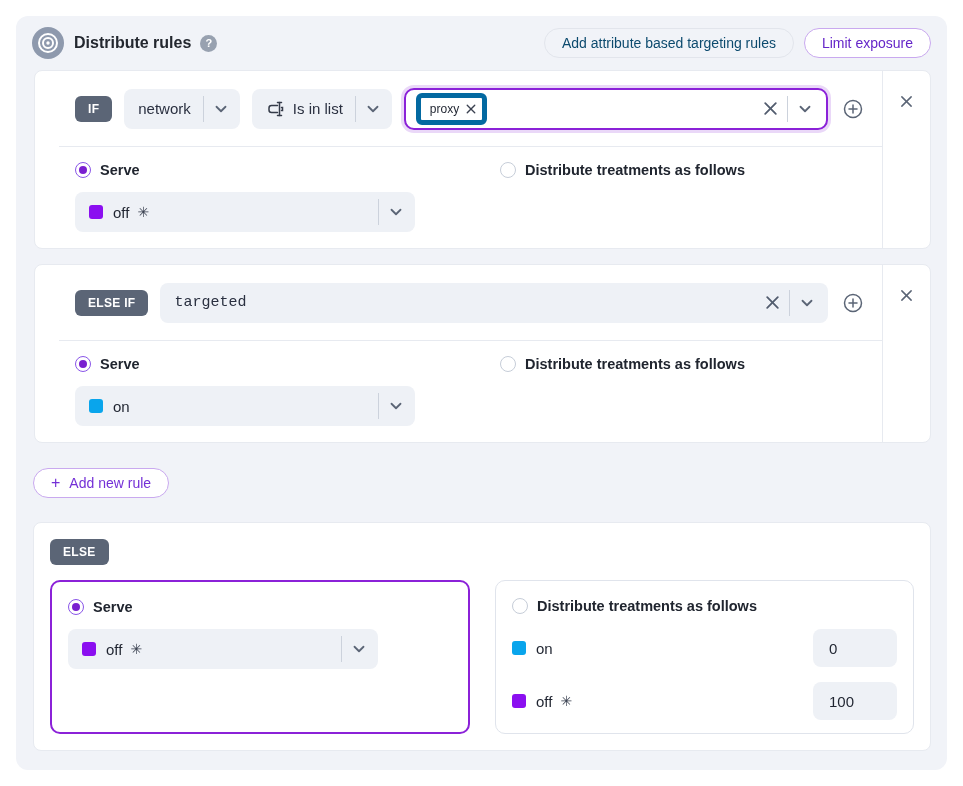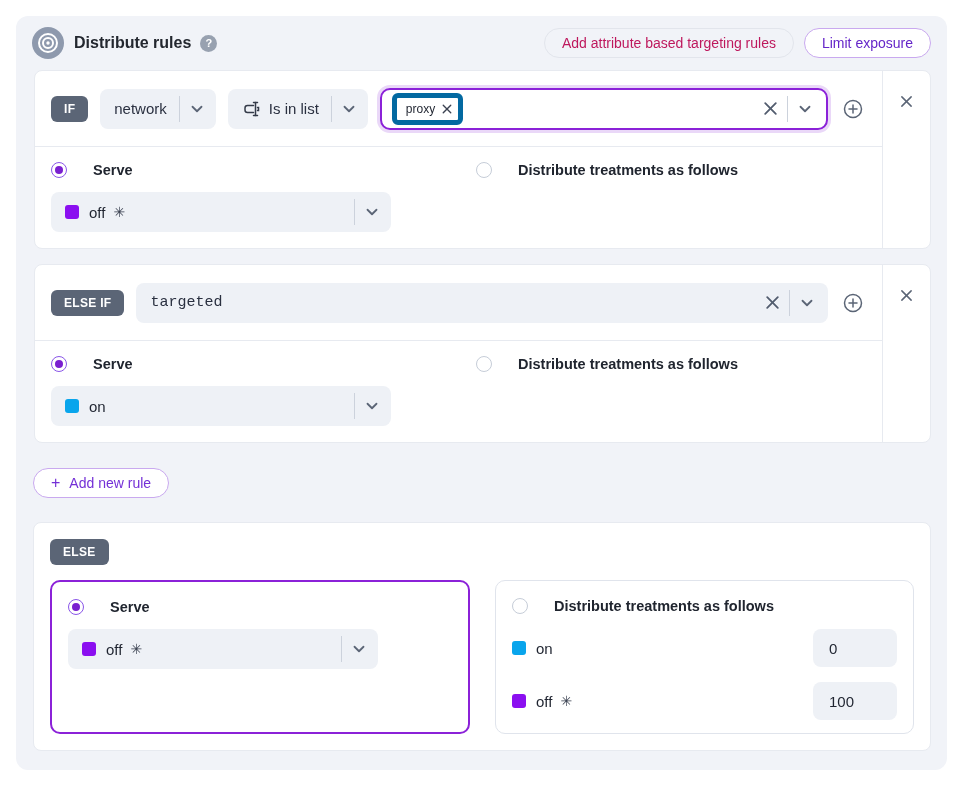--- a/index.html
+++ b/index.html
@@ -11,27 +11,27 @@
   
   .header { display: flex; align-items: center; height: 54px; padding: 0 16px; }
   .target-badge { width: 32px; height: 32px; flex: none; }
   .page-title { font-size: 16px; font-weight: 700; margin-left: 10px; color: #23272f; }
   .help { width: 17px; height: 17px; border-radius: 50%; background: #98a1b0; color: #fff;
     font-size: 11px; font-weight: 700; display: flex; align-items: center; justify-content: center;
     margin-left: 9px; }
   .header-spacer { flex: 1; }
   .pill { height: 30px; border-radius: 16px; font-size: 14px; padding: 0 17px;
     display: inline-flex; align-items: center; background: transparent; cursor: pointer; }
-  .pill.disabled { border: 1px solid #e2e5ec; color: #be185d; background: transparent; }
+  .pill.disabled { border: 1px solid #e2e5ec; color: #0c4a6e; background: transparent; }
   .pill.purple { border: 1px solid #c9a9ef; color: #6526c9; background: #fff; margin-left: 10px; }
 
   
   .rule-card { margin: 0 16px 15px 18px; background: #fff; border: 1px solid #e7eaf0;
     border-radius: 8px; display: flex; overflow: hidden; }
-  .rule-main { flex: 1; min-width: 0; }
+  .rule-main { flex: 1; min-width: 0; margin-left: 24px; }
   .cond-row { display: flex; align-items: center; gap: 12px; height: 76px; padding: 0 16px;
     border-bottom: 1px solid #e7eaf0; }
   .badge { background: #5b6576; color: #fff; font-size: 12px; font-weight: 700;
     padding: 6px 13px; border-radius: 6px; letter-spacing: .3px; flex: none; white-space: nowrap; }
   .select-box { background: #eef1f6; border-radius: 8px; height: 40px; display: inline-flex;
     align-items: center; padding: 0 10px 0 14px; font-size: 15px; color: #2a3040; cursor: pointer;
     flex: none; }
   .select-box .lbl { margin-right: 12px; display: flex; align-items: center; gap: 7px; }
   .vdiv { width: 1px; height: 26px; background: #ccd2dc; margin-right: 8px; flex: none; }
   .chev { flex: none; display: flex; }
@@ -43,21 +43,21 @@
   .grow { flex: 1; }
   .gray-input { flex: 1; min-width: 0; background: #eef1f6; border-radius: 8px; height: 40px;
     display: flex; align-items: center; padding: 0 10px 0 14px; font-size: 15px; color: #2a3040; font-family: Liberation Mono, monospace; }
   .icon-btn { background: none; border: none; cursor: pointer; display: flex; align-items: center;
     padding: 2px; }
   .close-col { width: 48px; border-left: 1px solid #e7eaf0; display: flex;
     justify-content: center; align-items: flex-start; padding-top: 22px; flex: none; }
 
   .serve-area { padding: 15px 16px 16px 16px; }
   .radio-row { display: flex; align-items: center; }
-  .radio-opt { display: inline-flex; align-items: flex-start; gap: 26px; cursor: pointer; }
+  .radio-opt { display: inline-flex; align-items: flex-start; gap: 9px; cursor: pointer; }
   .radio-opt .opt-label { font-size: 14.5px; font-weight: 700; color: #20252f; }
   .radio-opt.first { width: 425px; flex: none; }
   .radio { width: 16px; height: 16px; border-radius: 50%; border: 1px solid #c6cdd8;
     background: #fff; display: inline-flex; align-items: center; justify-content: center; flex: none; }
   .radio.sel { border-color: #8a56e8; }
   .radio .dot { width: 8px; height: 8px; border-radius: 50%; }
   .radio.sel .dot { background: #7a1fd0; }
   .treat-select { width: 340px; height: 40px; background: #eef1f6; border-radius: 8px;
     display: flex; align-items: center; padding: 0 10px 0 14px; margin-top: 14px;
     font-size: 15px; cursor: pointer; }

